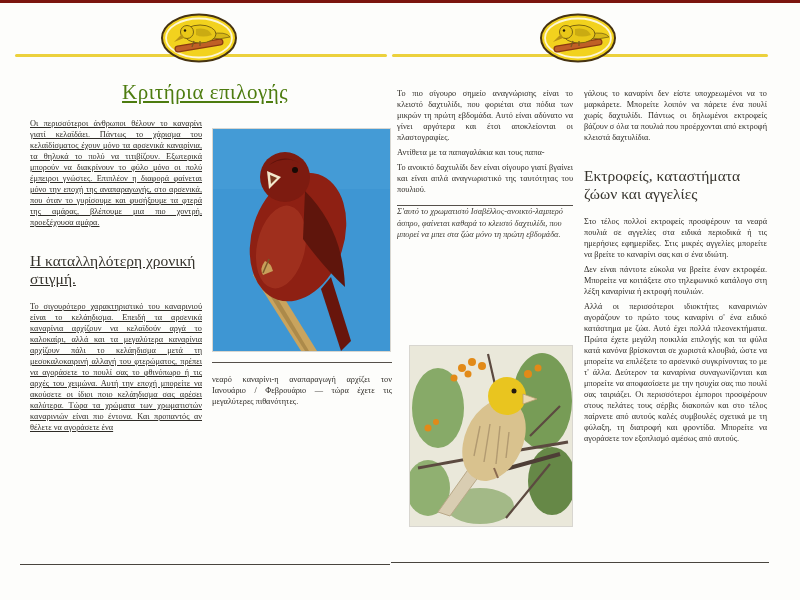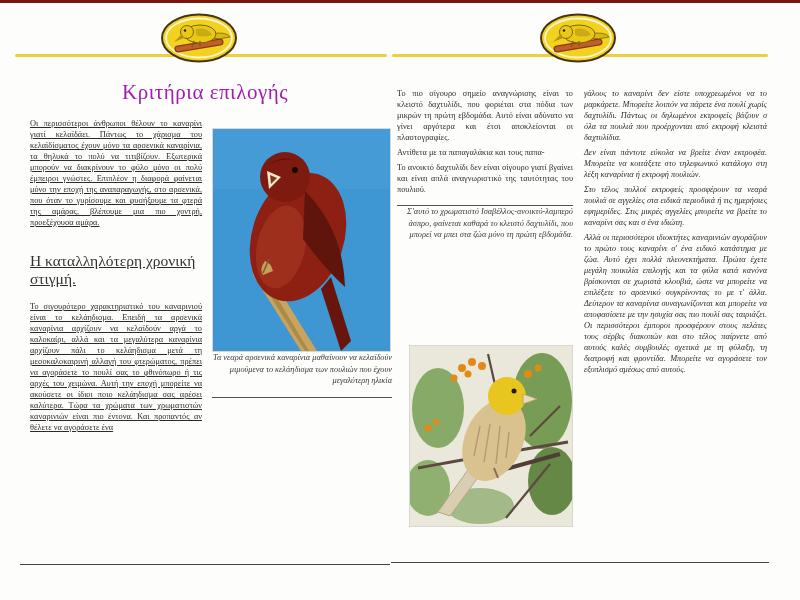--- a/index.html
+++ b/index.html
@@ -6,30 +6,30 @@
   .spread{position:relative;width:800px;height:600px;background:#fdfdfb;overflow:hidden;
           font-family:"Liberation Serif",serif;}
   .top-edge{position:absolute;left:0;top:0;width:800px;height:3px;background:#7b150e;}
   .page{position:absolute;top:0;width:400px;height:600px;}
   .page.left{left:0;} .page.right{left:379px;}
   .header-rule{position:absolute;top:54px;height:3px;background:#ecd13c;border-radius:2px;}
   .page.left .header-rule{left:15px;width:372px;}
   .page.right .header-rule{left:13px;width:376px;}
   .emblem{position:absolute;top:13px;left:160px;width:78px;height:50px;}
   .page-title{position:absolute;top:80px;left:35px;width:340px;text-align:center;
-              font-size:21px;color:#a21caf;letter-spacing:.5px;font-weight:normal;margin:0;}
+              font-size:21px;color:#4d7c0f;letter-spacing:.5px;font-weight:normal;margin:0;text-decoration:underline;}
   .col{position:absolute;font-size:8.3px;line-height:11px;color:#2e2b26;text-align:justify;}
   .col p{margin:0 0 4px;}
   .col-l1{left:30px;top:118px;width:172px;height:445px;overflow:hidden;text-decoration:underline;}
   .col-l2{left:212px;top:128px;width:180px;}
   .col-r1{left:18px;top:88px;width:176px;}
-  .col-r2{left:205px;top:88px;width:183px;font-style:italic;}
+  .col-r2{left:205px;top:88px;width:183px;}
   h2.section{font-size:15.5px;line-height:18px;font-weight:normal;color:#36332c;
              margin:24px 0 13px;text-align:left;}
-  .caption{font-style:italic;text-align:right;color:#3b3831;line-height:11.5px;margin:11px 0 0;}
+  .caption{font-style:italic;text-align:left;color:#3b3831;line-height:11.5px;margin:11px 0 0;}
   .rule{border:0;border-top:1px solid#55504a;margin:10px 0 0;}
   .photo{border:1px solid #d8d6d0;line-height:0;}
   .photo-red{width:177px;height:222px;}
   .photo-yellow{position:absolute;left:30px;top:345px;width:162px;height:180px;}
   .after-rule{margin-top:11px !important;}
   .bottom-rule{position:absolute;height:1px;background:#49453e;}
   .page.left .bottom-rule{left:20px;width:370px;top:564px;}
   .page.right .bottom-rule{left:12px;width:378px;top:562px;}
   .page-number{position:absolute;top:572px;left:0;width:400px;text-align:center;
                font-size:10.5px;color:#2e2b26;margin-top:32px;}
@@ -81,22 +81,22 @@
           <path d="M92,62 Q130,100 132,158 Q112,140 90,110 Z" fill="#5f150c"></path>
           <circle cx="72" cy="48" r="25" fill="#7d1b10"></circle>
           <path d="M56,36 Q70,24 86,34 Q78,28 64,32 Z" fill="#5f120a"></path>
           <polygon points="54,42 68,48 56,60" fill="#f3e8cc"></polygon>
           <polygon points="57,46 64,49 58,55" fill="#7a3a20"></polygon>
           <circle cx="82" cy="41" r="3" fill="#170a05"></circle>
           <path d="M52,132 Q46,140 50,146 L60,142 Q58,134 52,132 Z" fill="#c8a05a"></path>
           <line x1="56" y1="130" x2="50" y2="144" stroke="#7a5a2a" stroke-width="1.5"></line>
         </svg>
       </div>
-      <p class="caption">Τα νεαρά αρσενικά καναρίνια μαθαίνουν να κελαϊδούν μιμούμενα το κελάηδισμα των πουλιών που έχουν μεγαλύτερη ηλικία</p>
       <hr class="rule">
+      <p class="after-rule">νεαρό καναρίνι-η αναπαραγωγή αρχίζει τον Ιανουάριο / Φεβρουάριο — τώρα έχετε τις μεγαλύτερες πιθανότητες.</p>
     </div>
 
     <div class="bottom-rule"></div>
     <div class="page-number">22</div>
   </div>
 
   <div class="page right">
     <div class="header-rule"></div>
     <div class="emblem">
       <svg viewBox="0 0 78 50" width="78" height="50">
@@ -157,21 +157,22 @@
         </g>
         <circle cx="97" cy="50" r="19" fill="#e9c51f"></circle>
         <circle cx="104" cy="45" r="2.5" fill="#241a10"></circle>
         <polygon points="113,48 127,53 113,58" fill="#ead9b4" stroke="#b8a070" stroke-width="0.8"></polygon>
         <line x1="84" y1="122" x2="88" y2="132" stroke="#8a6a50" stroke-width="2"></line>
       </svg>
     </div>
 
     <div class="col col-r2">
       <p>γάλους το καναρίνι δεν είστε υποχρεωμένοι να το μαρκάρετε. Μπορείτε λοιπόν να πάρετε ένα πουλί χωρίς δαχτυλίδι. Πάντως οι δηλωμένοι εκτροφείς βάζουν σ όλα τα πουλιά που προέρχονται από εκτροφή κλειστά δαχτυλίδια.</p>
+      <h2 class="section">Εκτροφείς, καταστήματα ζώων και αγγελίες</h2>
+      <p>Στο τέλος πολλοί εκτροφείς προσφέρουν τα νεαρά πουλιά σε αγγελίες στα ειδικά περιοδικά ή τις ημερήσιες εφημερίδες. Στις μικρές αγγελίες μπορείτε να βρείτε το καναρίνι σας και σ ένα ιδιώτη.</p>
       <p>Δεν είναι πάντοτε εύκολα να βρείτε έναν εκτροφέα. Μπορείτε να κοιτάξετε στο τηλεφωνικό κατάλογο στη λέξη καναρίνια ή εκτροφή πουλιών.</p>
-      <p>Στο τέλος πολλοί εκτροφείς προσφέρουν τα νεαρά πουλιά σε αγγελίες στα ειδικά περιοδικά ή τις ημερήσιες εφημερίδες. Στις μικρές αγγελίες μπορείτε να βρείτε το καναρίνι σας και σ ένα ιδιώτη.</p>
       <p>Αλλά οι περισσότεροι ιδιοκτήτες καναρινιών αγοράζουν το πρώτο τους καναρίνι σ' ένα ειδικό κατάστημα με ζώα. Αυτό έχει πολλά πλεονεκτήματα. Πρώτα έχετε μεγάλη ποικιλία επιλογής και τα φύλα κατά κανόνα βρίσκονται σε χωριστά κλουβιά, ώστε να μπορείτε να επιλέξετε το αρσενικό συγκρίνοντας το με τ' άλλα. Δεύτερον τα καναρίνια συναγωνίζονται και μπορείτε να αποφασίσετε με την ησυχία σας πιο πουλί σας ταιριάζει. Οι περισσότεροι έμποροι προσφέρουν στους πελάτες τους σέρβις διακοπών και στο τέλος παίρνετε από αυτούς καλές συμβουλές σχετικά με τη φύλαξη, τη διατροφή και φροντίδα. Μπορείτε να αγοράσετε τον εξοπλισμό αμέσως από αυτούς.</p>
     </div>
 
     <div class="bottom-rule"></div>
     <div class="page-number">23</div>
   </div>
 </div>
 
 </body></html>

